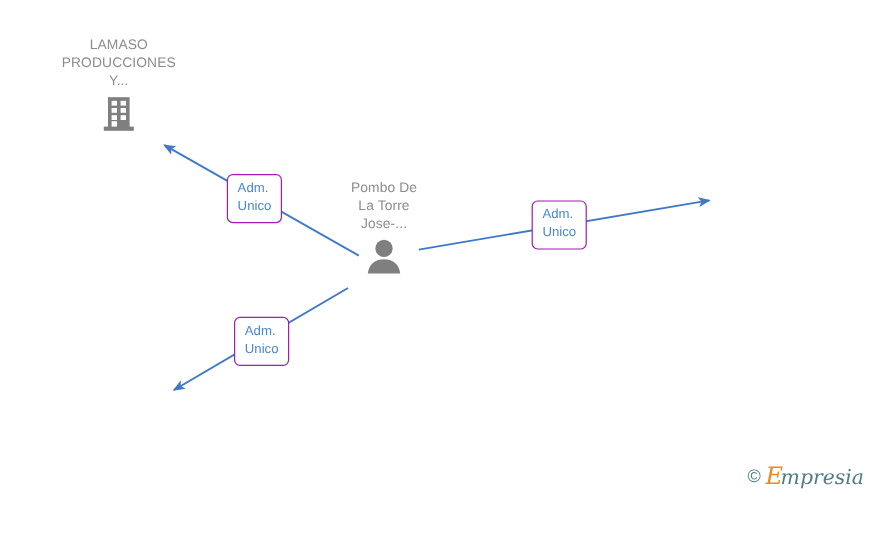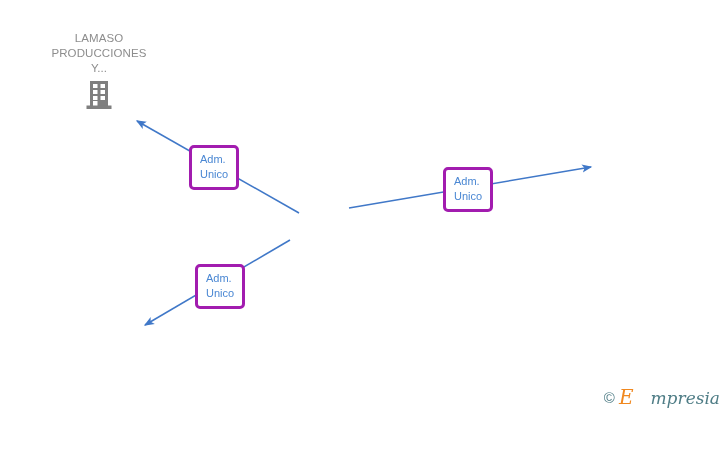--- a/index.html
+++ b/index.html
@@ -42,21 +42,21 @@
     display: block;
     margin: 0 auto;
   }
   .node-icon.below { margin-top: 2px; }
   .node-icon.above { margin-bottom: 2px; }
 
   
   .rel-label {
     position: absolute;
     box-sizing: border-box;
-    border: 3px solid #a21caf;
+    border: 1px solid #a21caf;
     border-radius: 5px;
     background: #ffffff;
     color: #4a87d3;
     font-size: 11px;
     line-height: 15px;
     padding: 4px 8px 5px 8px;
     text-align: left;
     white-space: pre-line;
   }
 
@@ -82,21 +82,20 @@
     color: #f0881f;
     line-height: 1;
     margin-right: -2px;
   }
   .wm-rest {
     font-family: "DejaVu Serif", serif;
     font-style: italic;
     font-size: 17px;
     color: #4f7d86;
     line-height: 1;
-    margin-left: 19px;
   }
 </style>
 </head>
 <body>
 
 <div id="canvas">
 
   <svg id="edges" viewBox="0 0 728 450" xmlns="http://www.w3.org/2000/svg">
     <defs>
       <marker id="arrowhead" markerWidth="7" markerHeight="7" refX="5.6" refY="3" orient="auto" markerUnits="strokeWidth">
@@ -124,20 +123,31 @@
         <rect x="11" y="12" width="4.5" height="4" fill="#ffffff"></rect>
         <rect x="18.5" y="12" width="4.5" height="4" fill="#ffffff"></rect>
         <rect x="11" y="18" width="4.5" height="4" fill="#ffffff"></rect>
         <rect x="18.5" y="18" width="4.5" height="4" fill="#ffffff"></rect>
         <rect x="11" y="23" width="4.5" height="4.5" fill="#ffffff"></rect>
       </svg>
     </span>
   </div>
 
 
+  <div class="node" style="left:245px; top:150px;">
+    <div class="node-label">Pombo De
+La Torre
+Jose-...</div>
+    <span class="node-icon below">
+      <svg width="34" height="32" viewBox="0 0 34 32" xmlns="http://www.w3.org/2000/svg">
+        <circle cx="17" cy="10" r="7.2" fill="#7f7f7f"></circle>
+        <path d="M3.5 31 C4.4 22.6 10 19 17 19 C24 19 29.6 22.6 30.5 31 Z" fill="#7f7f7f"></path>
+      </svg>
+    </span>
+  </div>
 
 
   <div class="rel-label" style="left:189px; top:145px;">Adm.
 Unico</div>
 
   <div class="rel-label" style="left:443px; top:167px;">Adm.
 Unico</div>
 
   <div class="rel-label" style="left:195px; top:264px;">Adm.
 Unico</div>

